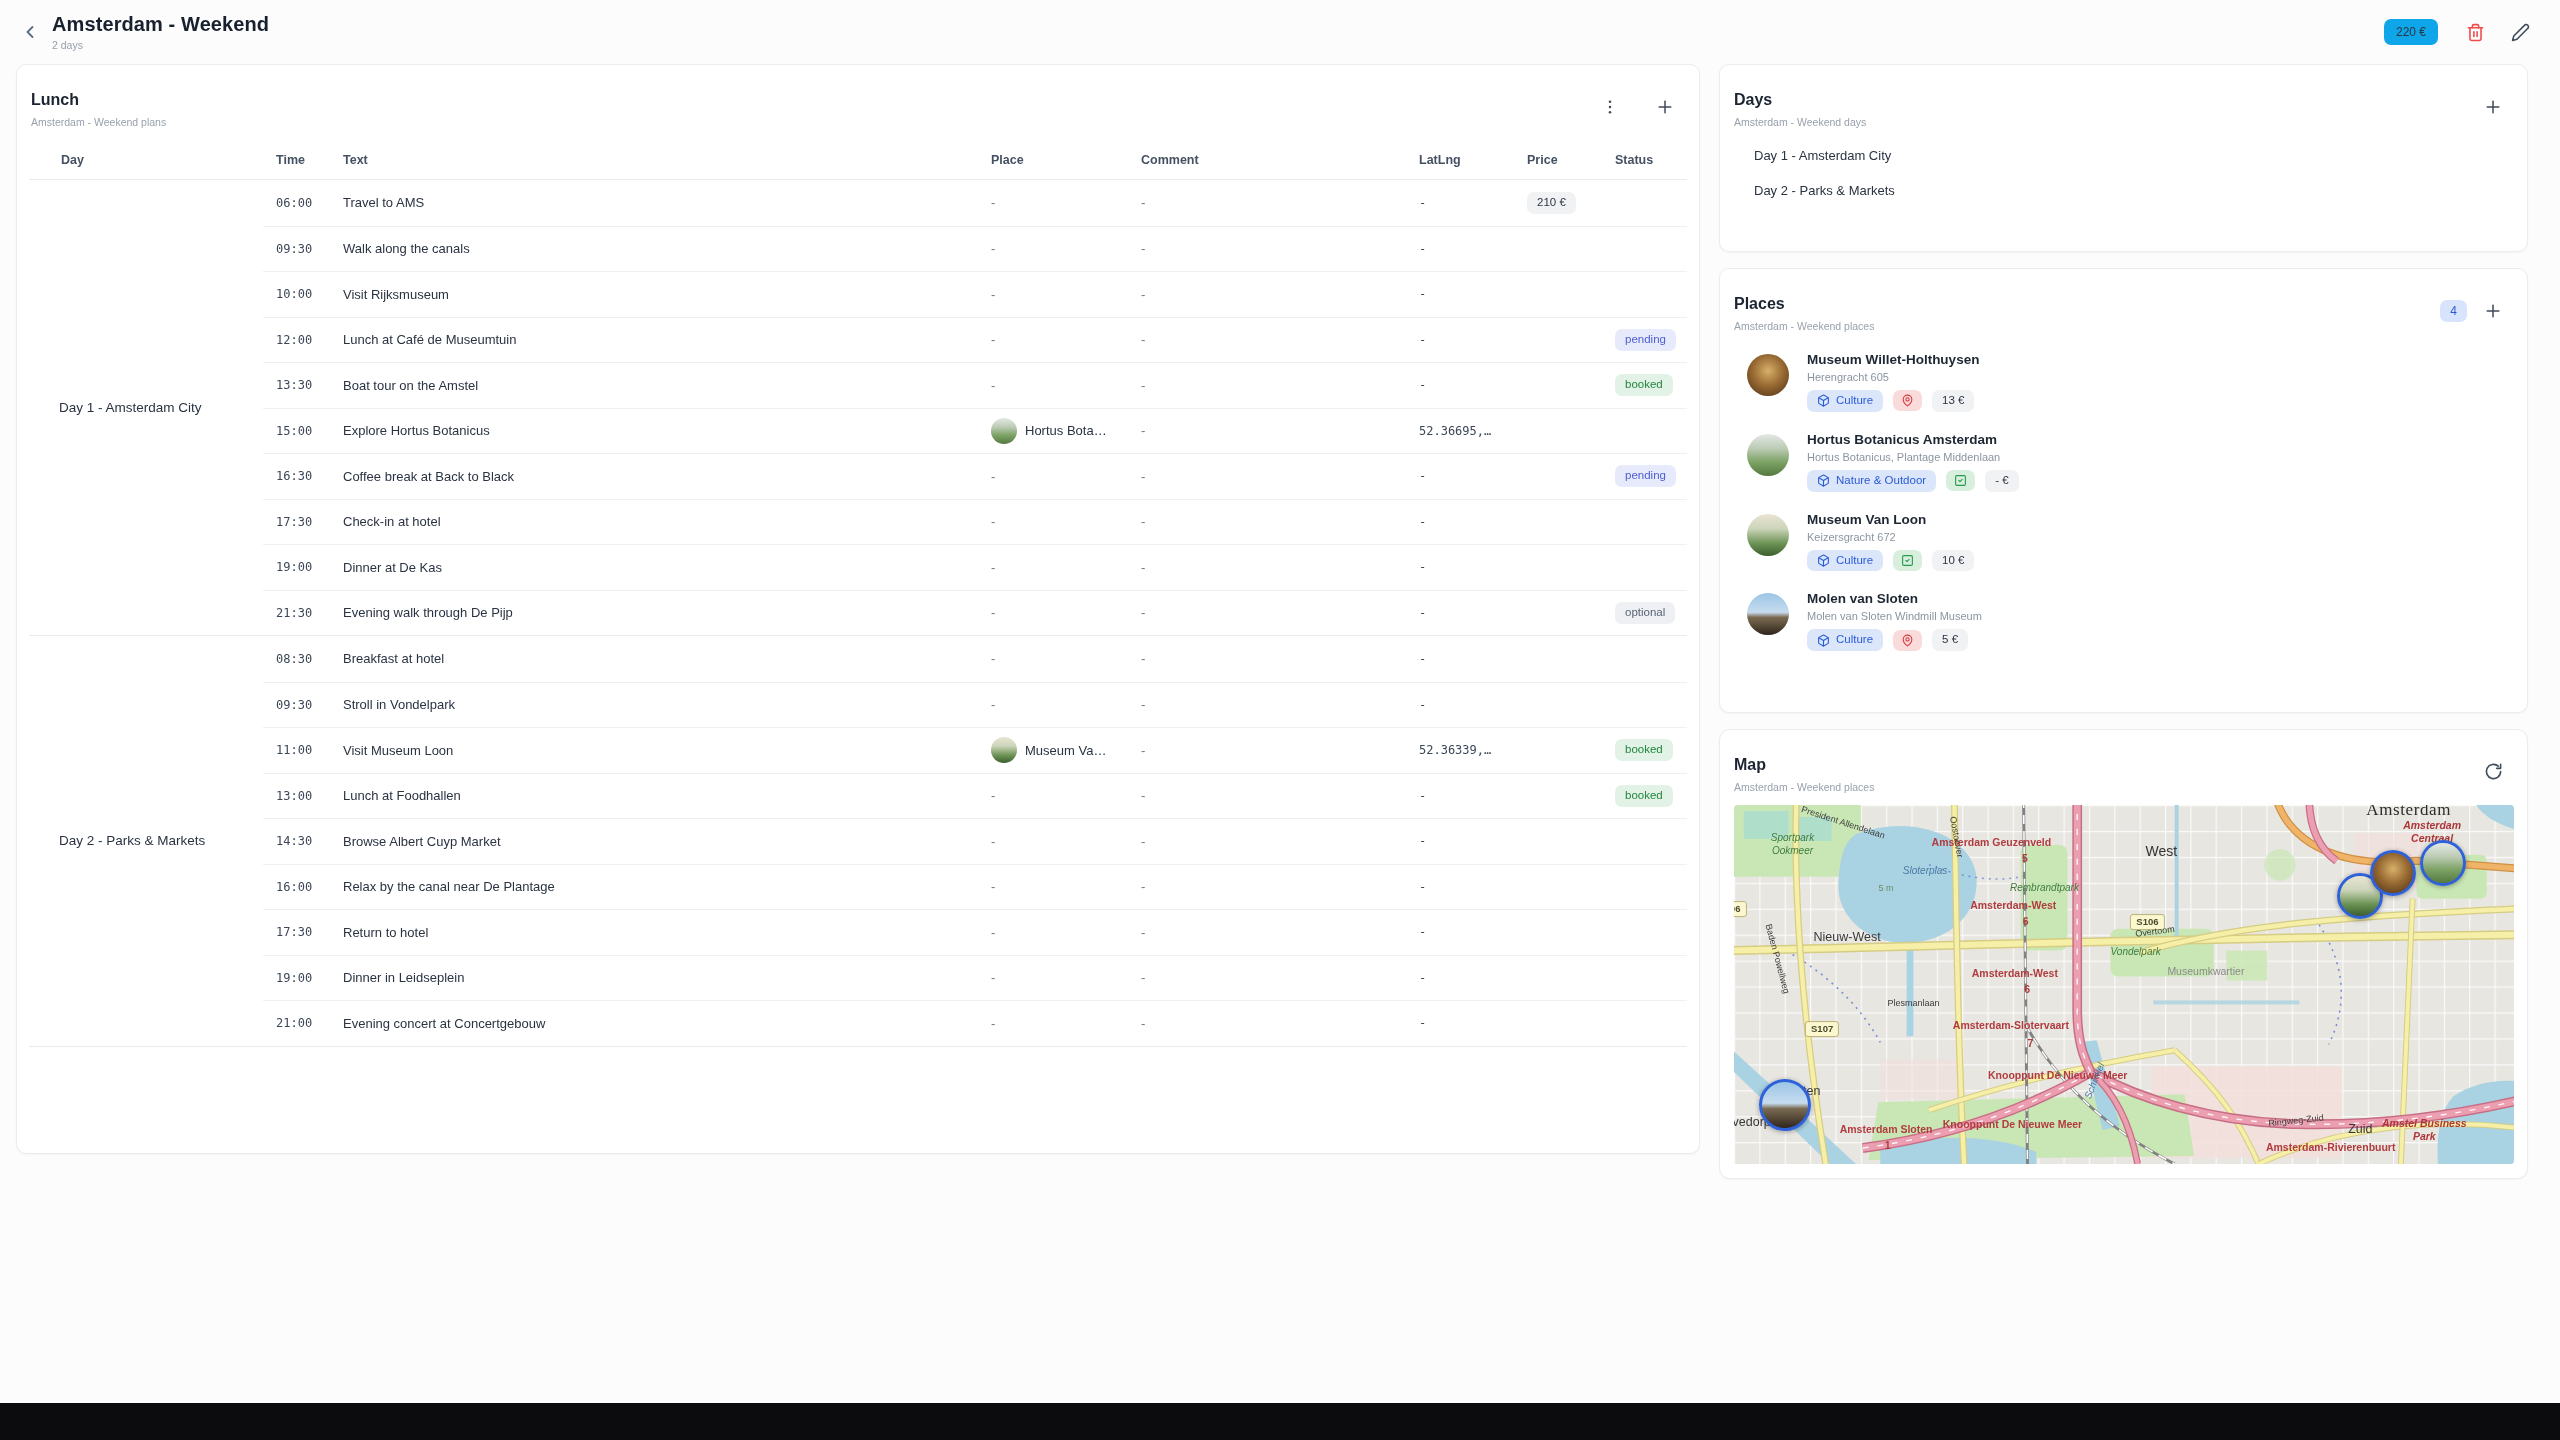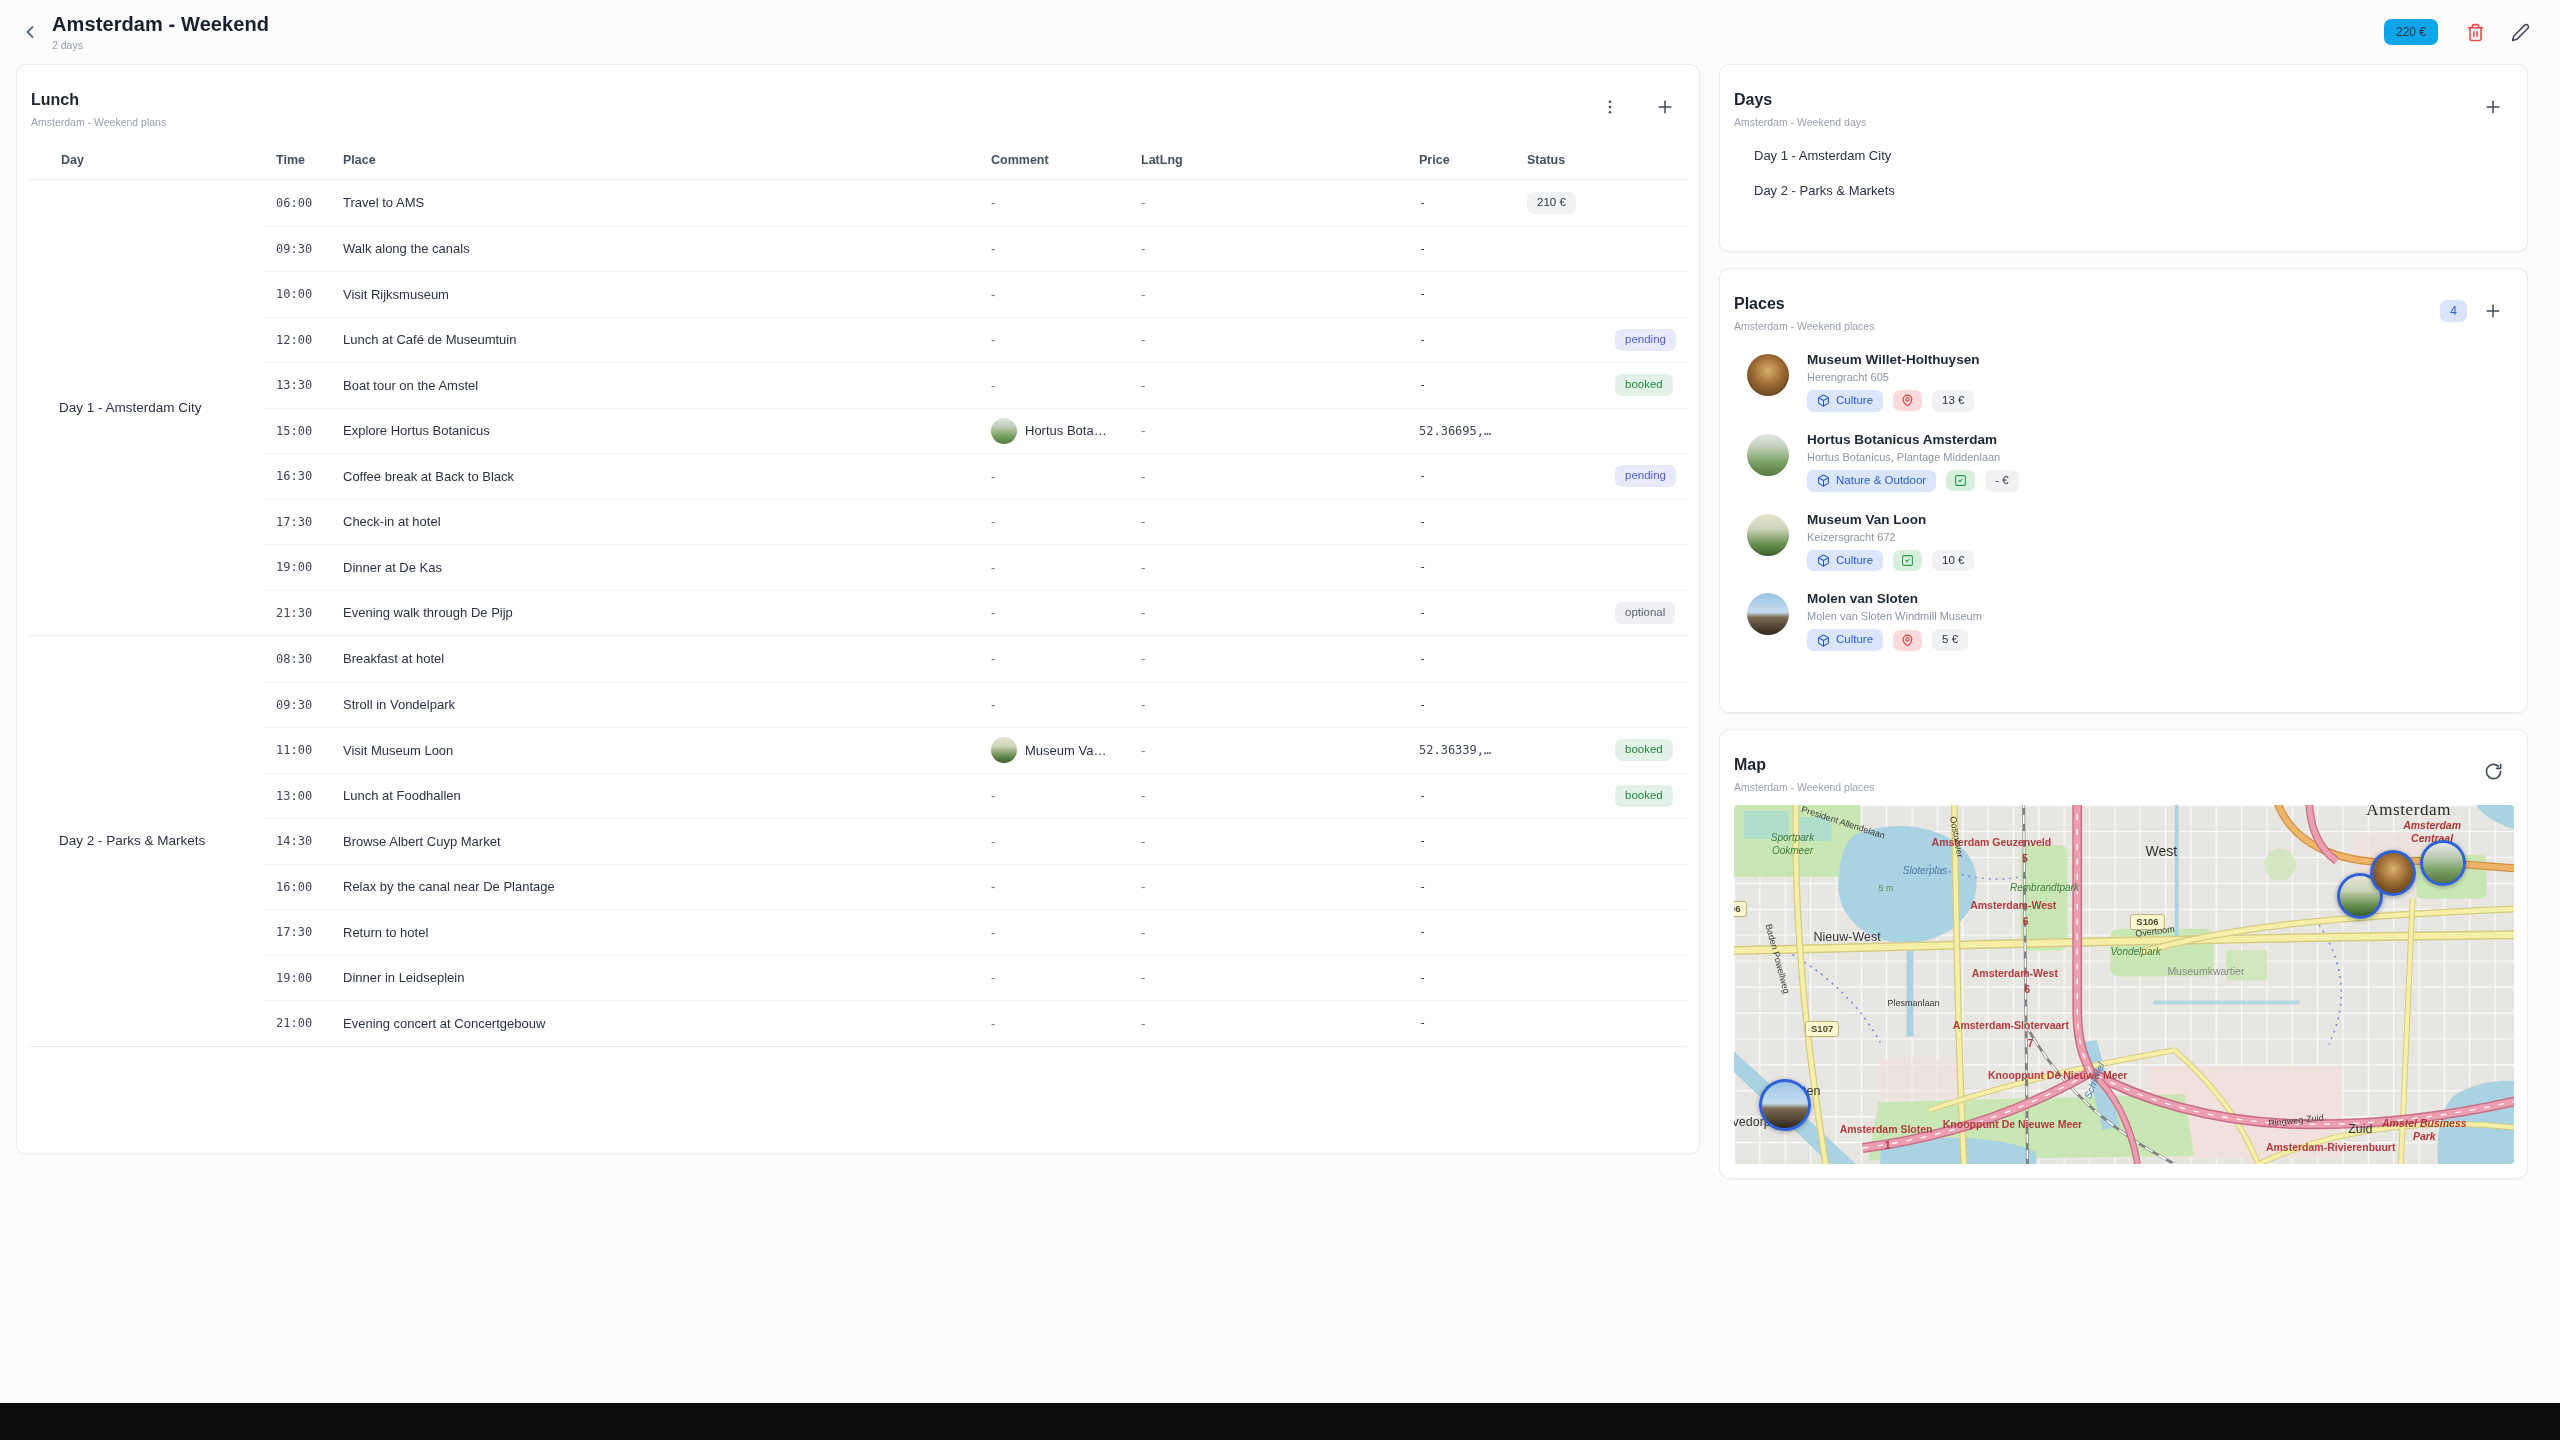--- a/index.html
+++ b/index.html
@@ -159,20 +159,21 @@
                 <path d="M12 5v14"></path>
               </svg>
           </span>
         </button>
       </div>
     </div>
     <div class="plans-table">
       <div class="thead" id="plans-head">
           <div class="th c0">Day</div>
           <div class="th c1">Time</div>
+          <div class="th c2">Text</div>
           <div class="th c3">Place</div>
           <div class="th c4">Comment</div>
           <div class="th c5">LatLng</div>
           <div class="th c6">Price</div>
           <div class="th c7">Status</div>
         </div>
       <div id="plans-body">
           <div class="tgroup">
             <div class="day-cell">Day 1 - Amsterdam City</div>
             <div class="rows">

